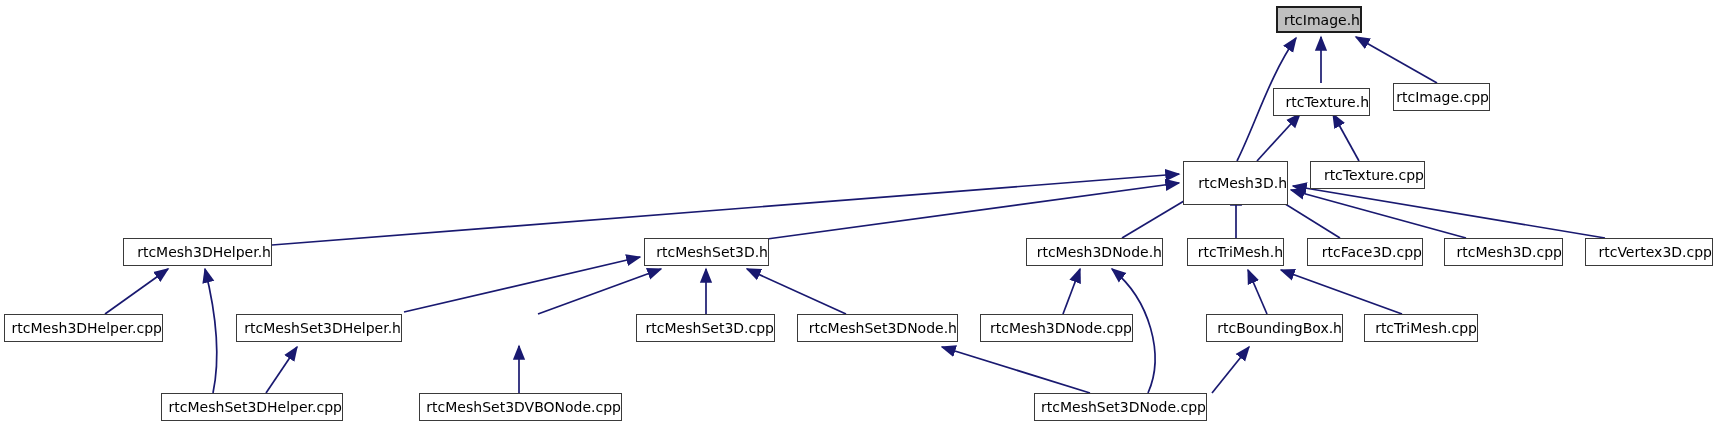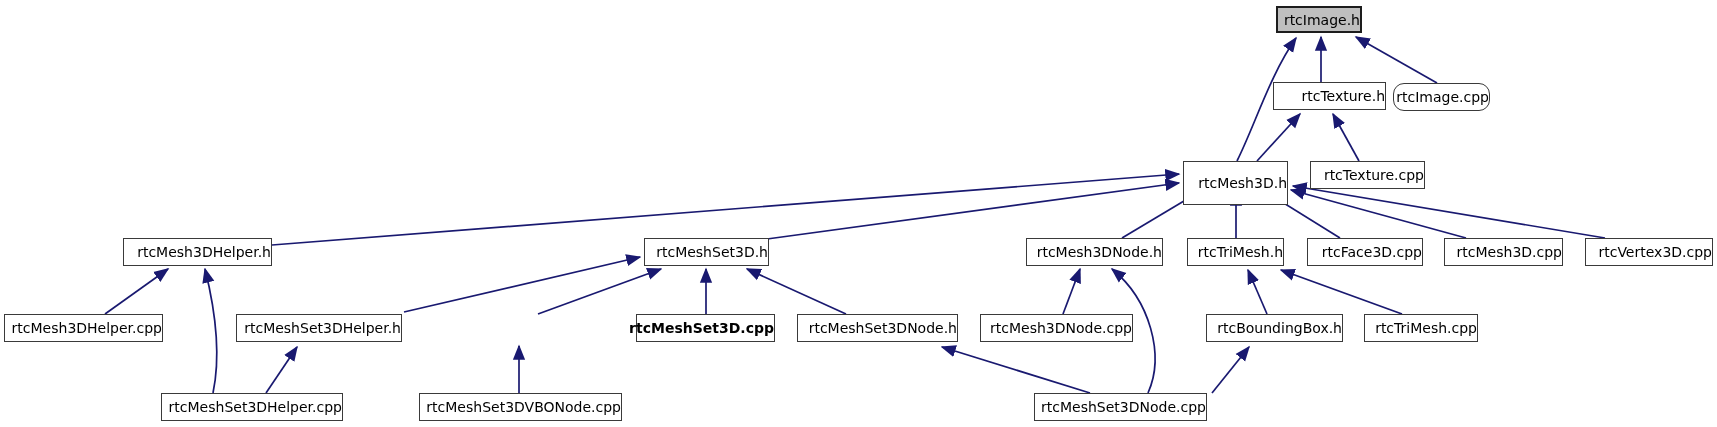--- a/index.html
+++ b/index.html
@@ -61,24 +61,24 @@
       <path d="M 1063 314 L 1080 269" fill="none" stroke="#191970" stroke-width="1.7" marker-end="url(#arrow)"></path>
       <path d="M 1090 393 L 942 347" fill="none" stroke="#191970" stroke-width="1.7" marker-end="url(#arrow)"></path>
       <path d="M 1148 393 C 1165 355, 1150 300, 1112 269" fill="none" stroke="#191970" stroke-width="1.7" marker-end="url(#arrow)"></path>
       <path d="M 1212 393 L 1249 347" fill="none" stroke="#191970" stroke-width="1.7" marker-end="url(#arrow)"></path>
       <path d="M 1267 314 L 1248 270" fill="none" stroke="#191970" stroke-width="1.7" marker-end="url(#arrow)"></path>
       <path d="M 1402 314 L 1281 270" fill="none" stroke="#191970" stroke-width="1.7" marker-end="url(#arrow)"></path>
     </svg>
 <div class="node root" style="left: 1276px; top: 6px; width: 86px; height: 27px;">
       <span>rtcImage.h</span>
     </div>
-    <div class="node" style="left: 1273px; top: 82px; width: 113px; height: 28px;">
+    <div class="node" style="left: 1273px; top: 88px; width: 97px; height: 28px;">
       <span>rtcTexture.h</span>
     </div>
-    <div class="node" style="left: 1393px; top: 83px; width: 97px; height: 28px; border-radius: 11px;">
+    <div class="node" style="left: 1393px; top: 83px; width: 97px; height: 28px;">
       <span>rtcImage.cpp</span>
     </div>
     <div class="node" style="left: 1183px; top: 161px; width: 105px; height: 44px;">
       <span>rtcMesh3D.h</span>
     </div>
     <div class="node" style="left: 1310px; top: 161px; width: 115px; height: 28px;">
       <span>rtcTexture.cpp</span>
     </div>
     <div class="node" style="left: 123px; top: 238px; width: 149px; height: 28px;">
       <span>rtcMesh3DHelper.h</span>
@@ -100,21 +100,21 @@
     </div>
     <div class="node" style="left: 1585px; top: 238px; width: 128px; height: 28px;">
       <span>rtcVertex3D.cpp</span>
     </div>
     <div class="node" style="left: 4px; top: 314px; width: 159px; height: 28px;">
       <span>rtcMesh3DHelper.cpp</span>
     </div>
     <div class="node" style="left: 236px; top: 314px; width: 166px; height: 28px;">
       <span>rtcMeshSet3DHelper.h</span>
     </div>
-    <div class="node" style="left: 636px; top: 314px; width: 139px; height: 28px; font-weight: bold;">
+    <div class="node" style="left: 636px; top: 314px; width: 139px; height: 28px;">
       <span>rtcMeshSet3D.cpp</span>
     </div>
     <div class="node" style="left: 797px; top: 314px; width: 161px; height: 28px;">
       <span>rtcMeshSet3DNode.h</span>
     </div>
     <div class="node" style="left: 980px; top: 314px; width: 153px; height: 28px;">
       <span>rtcMesh3DNode.cpp</span>
     </div>
     <div class="node" style="left: 1206px; top: 314px; width: 137px; height: 28px;">
       <span>rtcBoundingBox.h</span>

